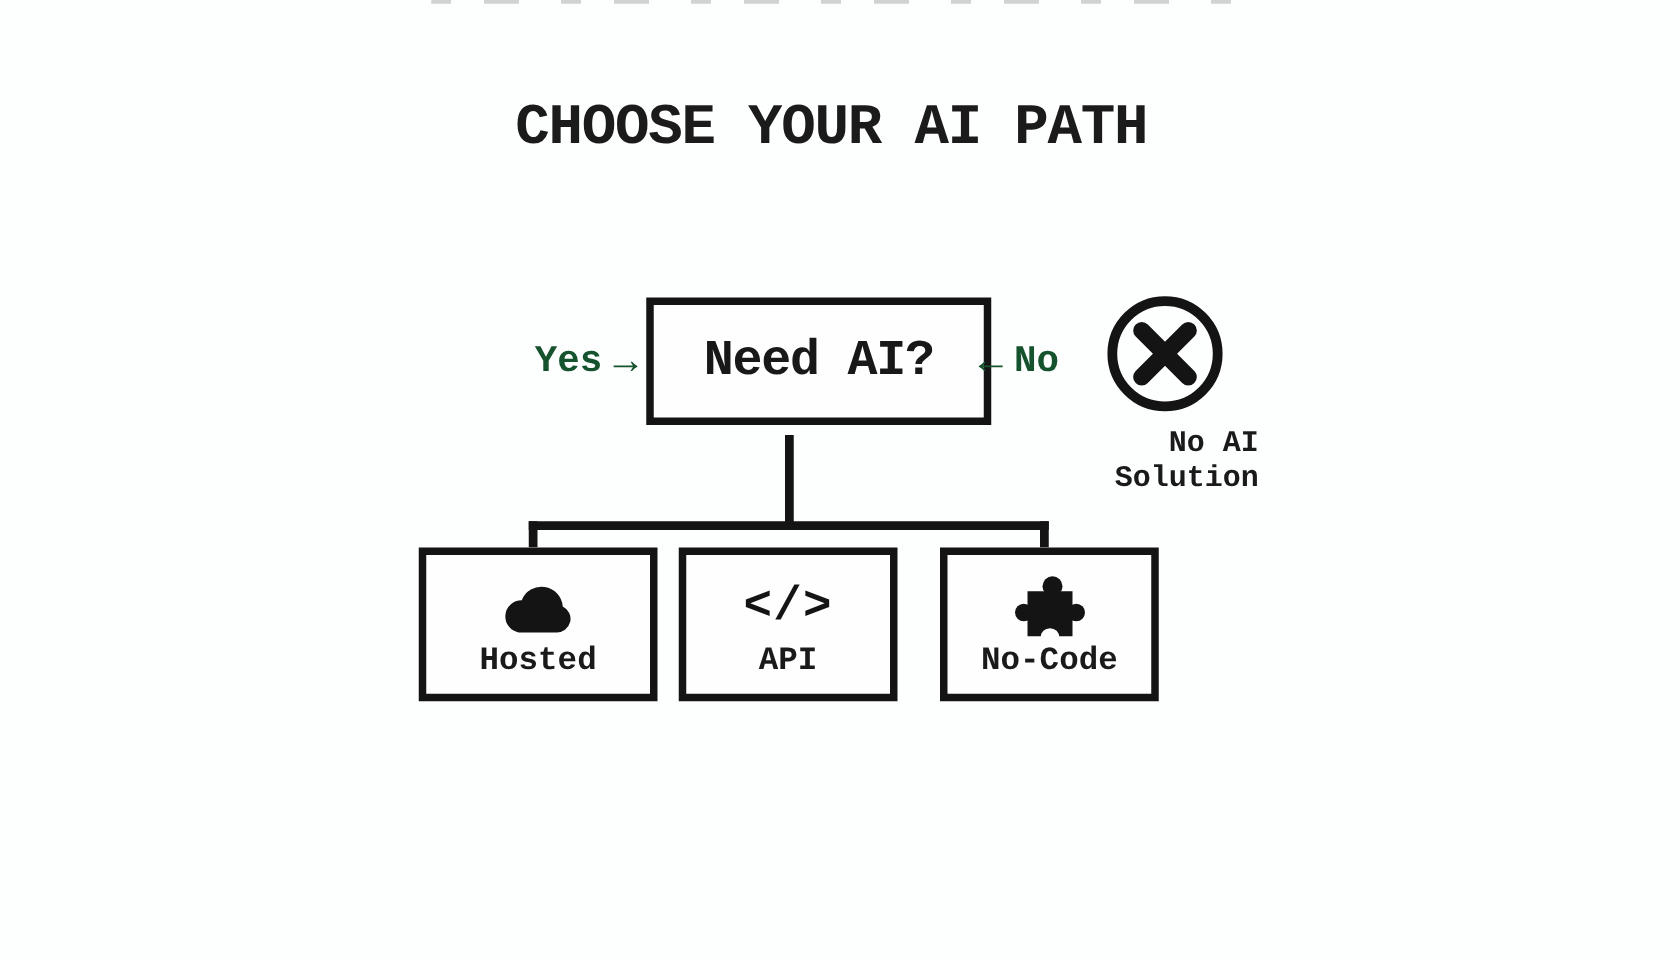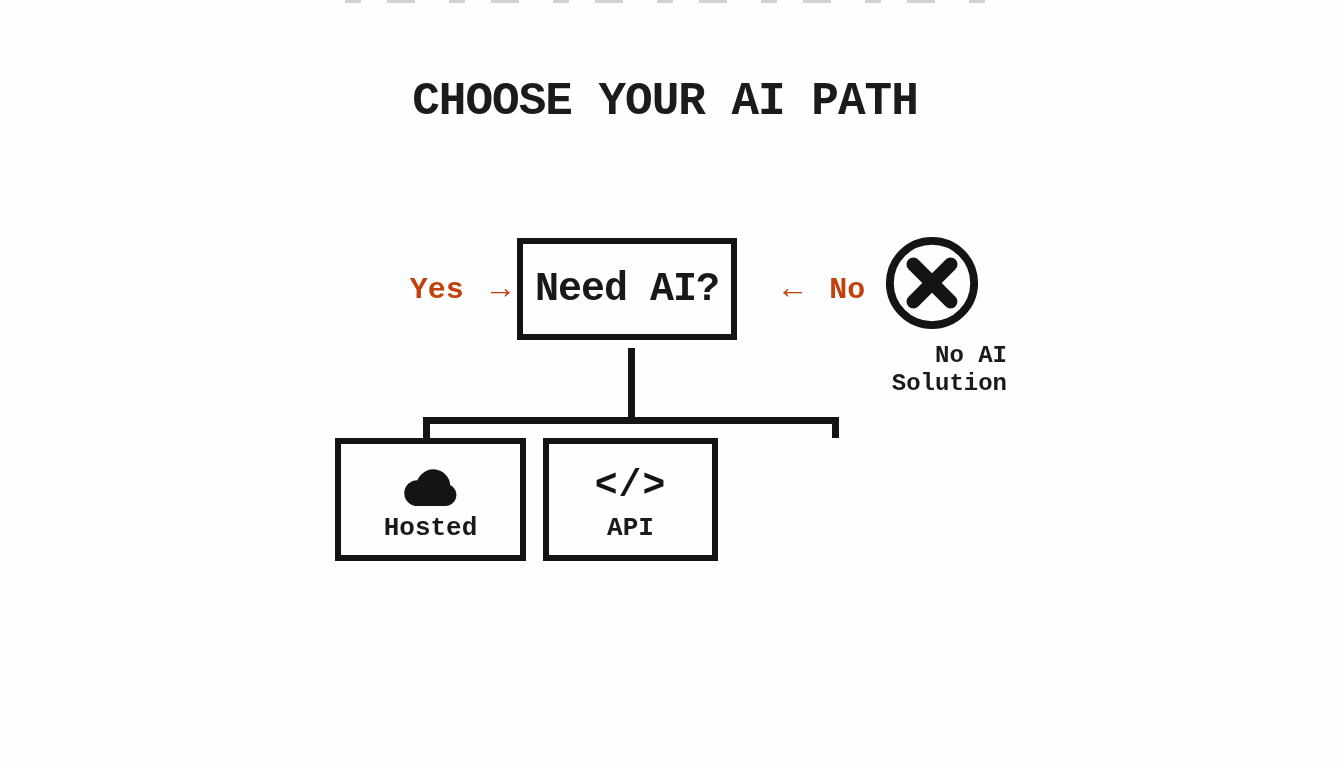--- a/index.html
+++ b/index.html
@@ -39,21 +39,21 @@
     font-weight: bold;
     letter-spacing: -1px;
     color: #1b1b1b;
   }
 
   
   .decision-box {
     position: absolute;
     left: 517px;
     top: 238px;
-    width: 220px;
+    width: 276px;
     height: 102px;
     box-sizing: border-box;
     border: 6px solid #141414;
     background: #fefefe;
     display: flex;
     align-items: center;
     justify-content: center;
   }
   .decision-label {
     font-size: 40px;
@@ -62,24 +62,24 @@
     color: #181818;
   }
 
   
   .branch-label {
     position: absolute;
     top: 270px;
     height: 40px;
     display: inline-flex;
     align-items: center;
-    gap: 27px;
+    gap: 9px;
     font-size: 30px;
     font-weight: bold;
-    color: #c2410c;
+    color: #14532d;
   }
   .branch-yes {
     left: 398px;
     width: 112px;
     justify-content: flex-end;
   }
   .branch-no {
     left: 783px;
   }
   .arrow-glyph { font-size: 32px; line-height: 1; }
@@ -200,14 +200,26 @@
     <div class="option-label">Hosted</div>
   </div>
 
   <div class="option-box option-api">
     <div class="option-icon-slot">
       <span class="code-glyph">&lt;/&gt;</span>
     </div>
     <div class="option-label">API</div>
   </div>
 
+  <div class="option-box option-nocode">
+    <div class="option-icon-slot">
+      <svg width="62" height="60" viewBox="0 0 62 60">
+        <rect x="13" y="17" width="36" height="36" fill="#141414"></rect>
+        <circle cx="33" cy="13" r="8" fill="#141414"></circle>
+        <circle cx="10" cy="34" r="7" fill="#141414"></circle>
+        <circle cx="52" cy="34" r="7" fill="#141414"></circle>
+        <circle cx="31" cy="54" r="7.5" fill="#fefefe"></circle>
+      </svg>
+    </div>
+    <div class="option-label">No-Code</div>
+  </div>
 
 </div>
 
 </body></html>

